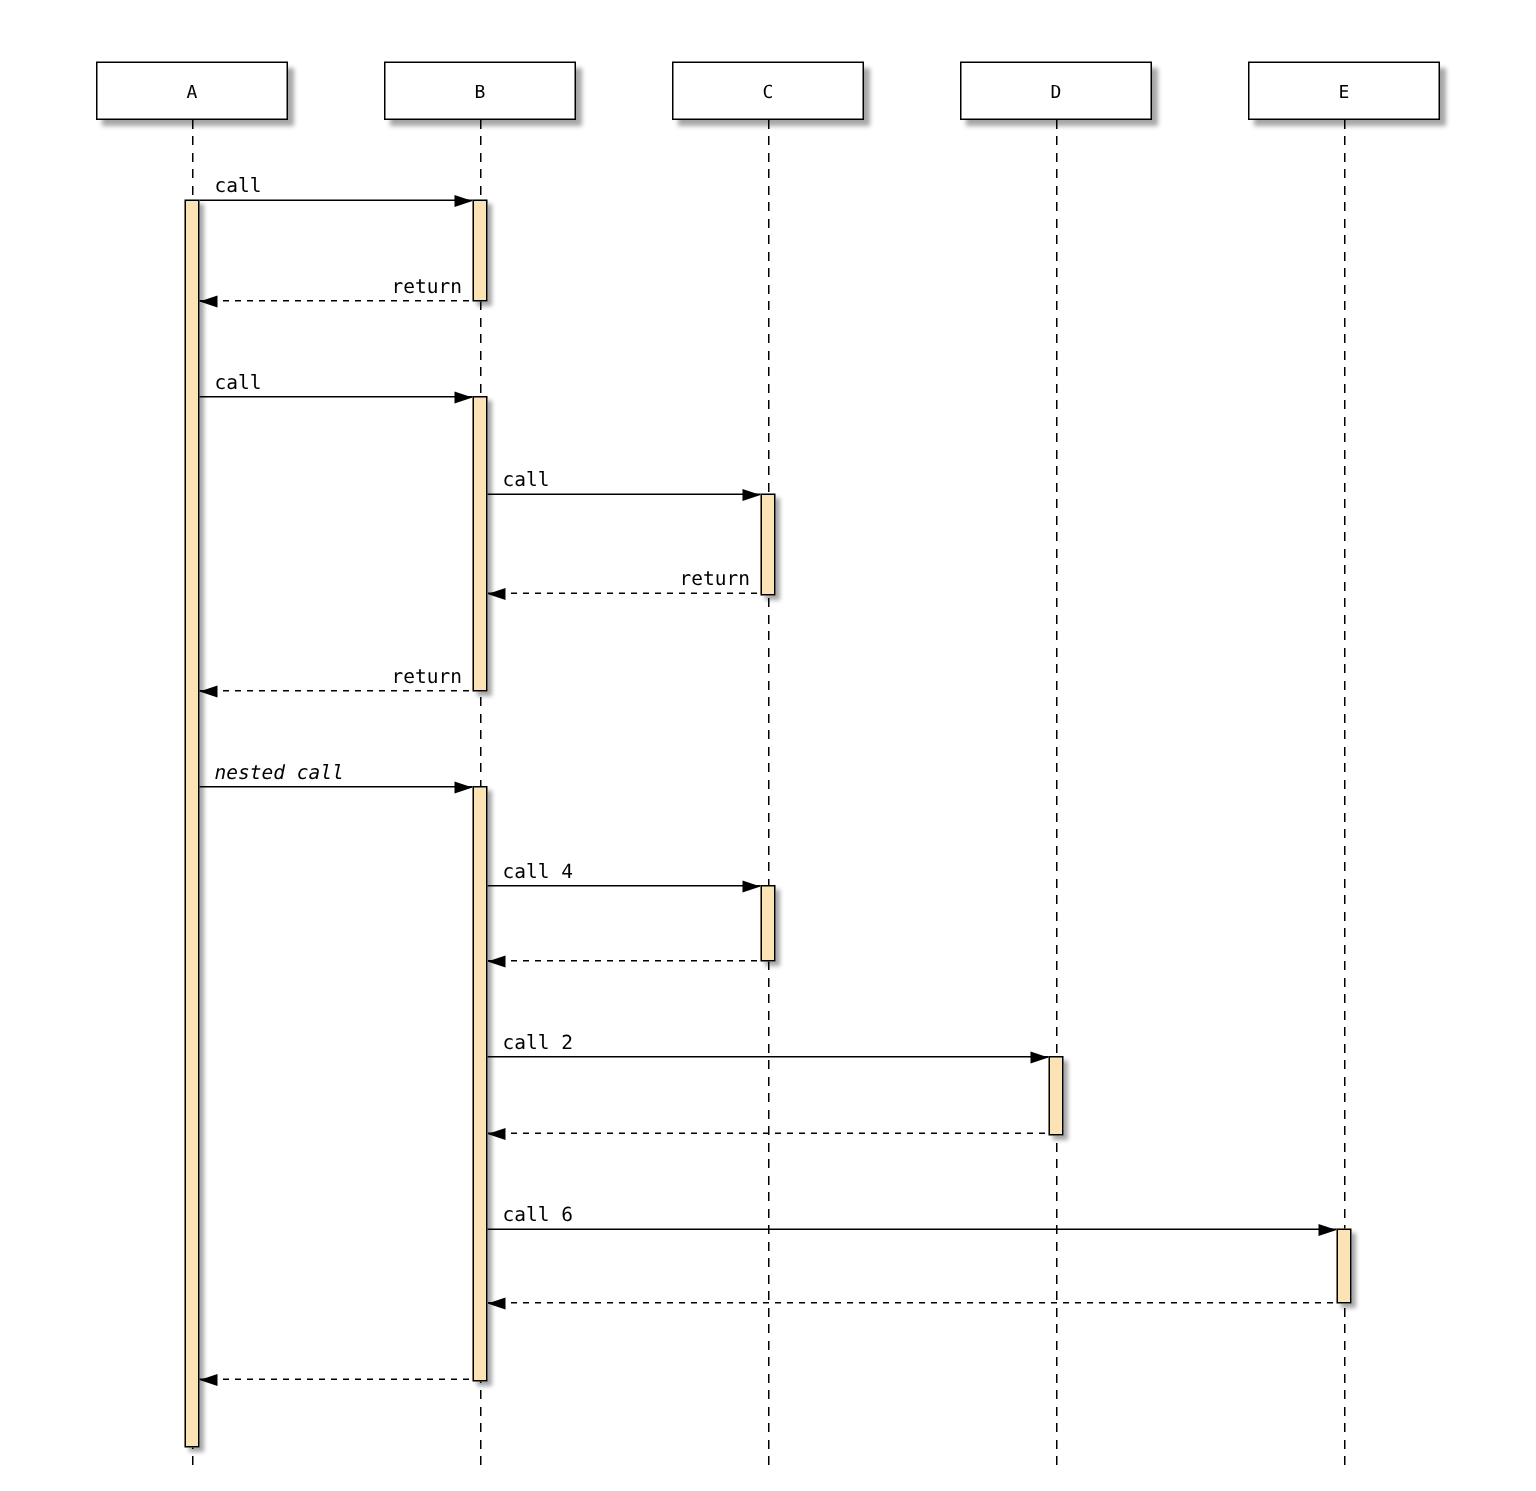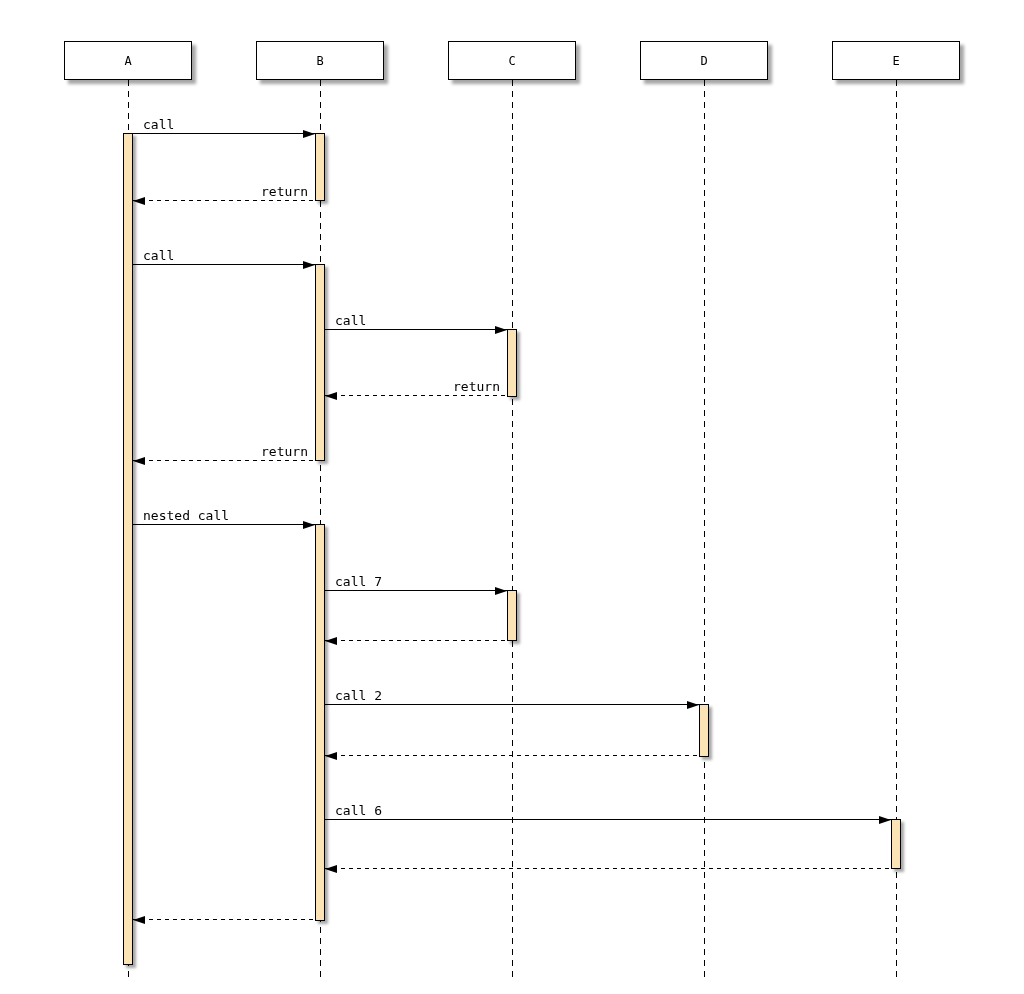--- a/index.html
+++ b/index.html
@@ -87,24 +87,24 @@
     <div class="arrowhead right" style="left: 495px; top: 325.5px;"></div>
     <div class="msg-label" style="left: 335px; top: 314px;">call</div>
     <div class="msg-line dashed" style="left: 325px; width: 182px; top: 395px;"></div>
     <div class="arrowhead left" style="left: 325px; top: 391.5px;"></div>
     <div class="msg-label" style="right: 524px; top: 380px;">return</div>
     <div class="msg-line dashed" style="left: 133px; width: 182px; top: 460px;"></div>
     <div class="arrowhead left" style="left: 133px; top: 456.5px;"></div>
     <div class="msg-label" style="right: 716px; top: 445px;">return</div>
     <div class="msg-line solid" style="left: 133px; width: 182px; top: 524px;"></div>
     <div class="arrowhead right" style="left: 303px; top: 520.5px;"></div>
-    <div class="msg-label" style="left: 143px; top: 509px;">nested call</div>
+    <div class="msg-label" style="left: 143px; top: 509px; font-style: italic;">nested call</div>
     <div class="msg-line solid" style="left: 325px; width: 182px; top: 590px;"></div>
     <div class="arrowhead right" style="left: 495px; top: 586.5px;"></div>
-    <div class="msg-label" style="left: 335px; top: 575px;">call 7</div>
+    <div class="msg-label" style="left: 335px; top: 575px;">call 4</div>
     <div class="msg-line dashed" style="left: 325px; width: 182px; top: 640px;"></div>
     <div class="arrowhead left" style="left: 325px; top: 636.5px;"></div>
     <div class="msg-line solid" style="left: 325px; width: 374px; top: 704px;"></div>
     <div class="arrowhead right" style="left: 687px; top: 700.5px;"></div>
     <div class="msg-label" style="left: 335px; top: 689px; text-align: right;">call 2</div>
     <div class="msg-line dashed" style="left: 325px; width: 374px; top: 755px;"></div>
     <div class="arrowhead left" style="left: 325px; top: 751.5px;"></div>
     <div class="msg-line solid" style="left: 325px; width: 566px; top: 819px;"></div>
     <div class="arrowhead right" style="left: 879px; top: 815.5px;"></div>
     <div class="msg-label" style="left: 335px; top: 804px;">call 6</div>

